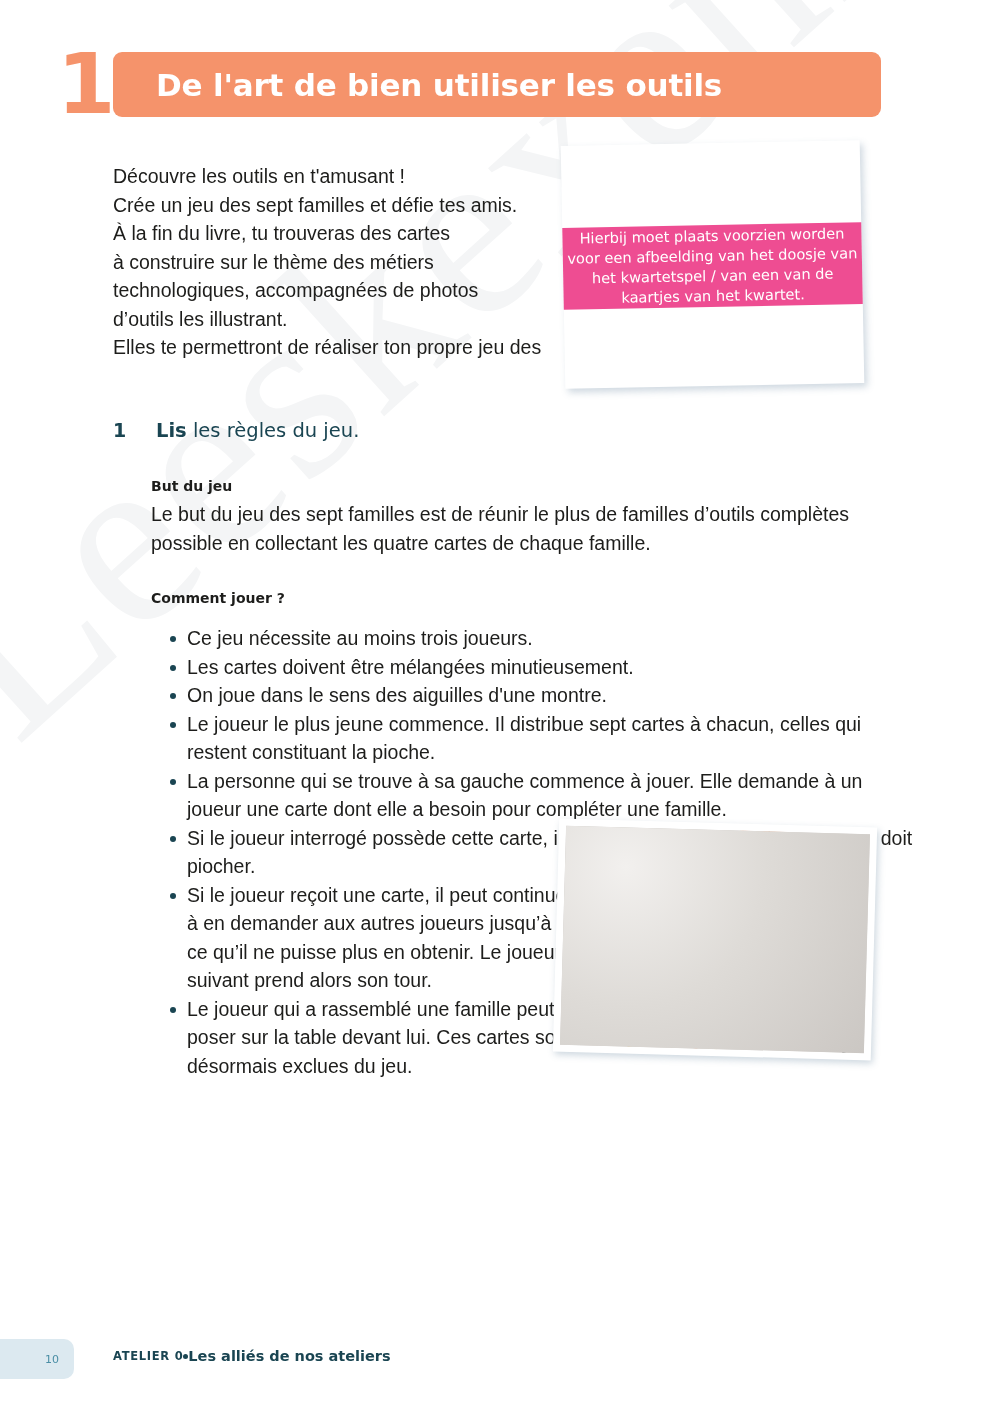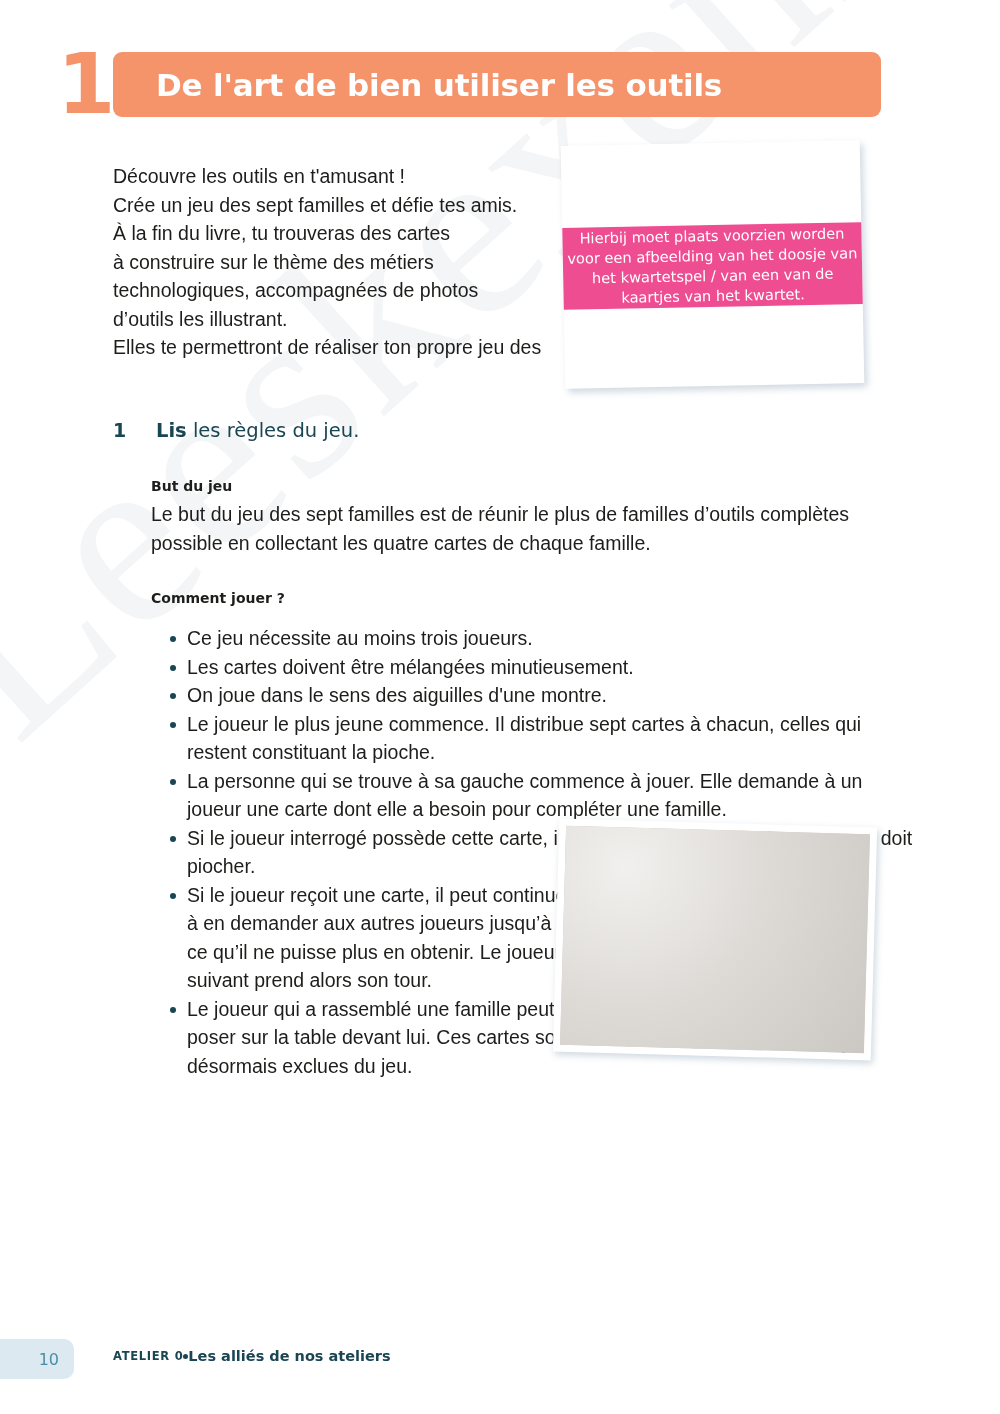--- a/index.html
+++ b/index.html
@@ -237,21 +237,21 @@
     background: #dce9f0;
     border-radius: 0 10px 10px 0;
     display: flex;
     align-items: center;
     justify-content: flex-end;
     padding-right: 15px;
     box-sizing: border-box;
   }
   .footer-page-num {
     color: #4a8ea5;
-    font-size: 16px;
+    font-size: 11px;
     font-family: "DejaVu Sans", sans-serif;
   }
   .footer-text {
     position: absolute;
     left: 113px;
     top: 1348px;
     display: flex;
     align-items: center;
     gap: 0;
     color: #1a4552;

